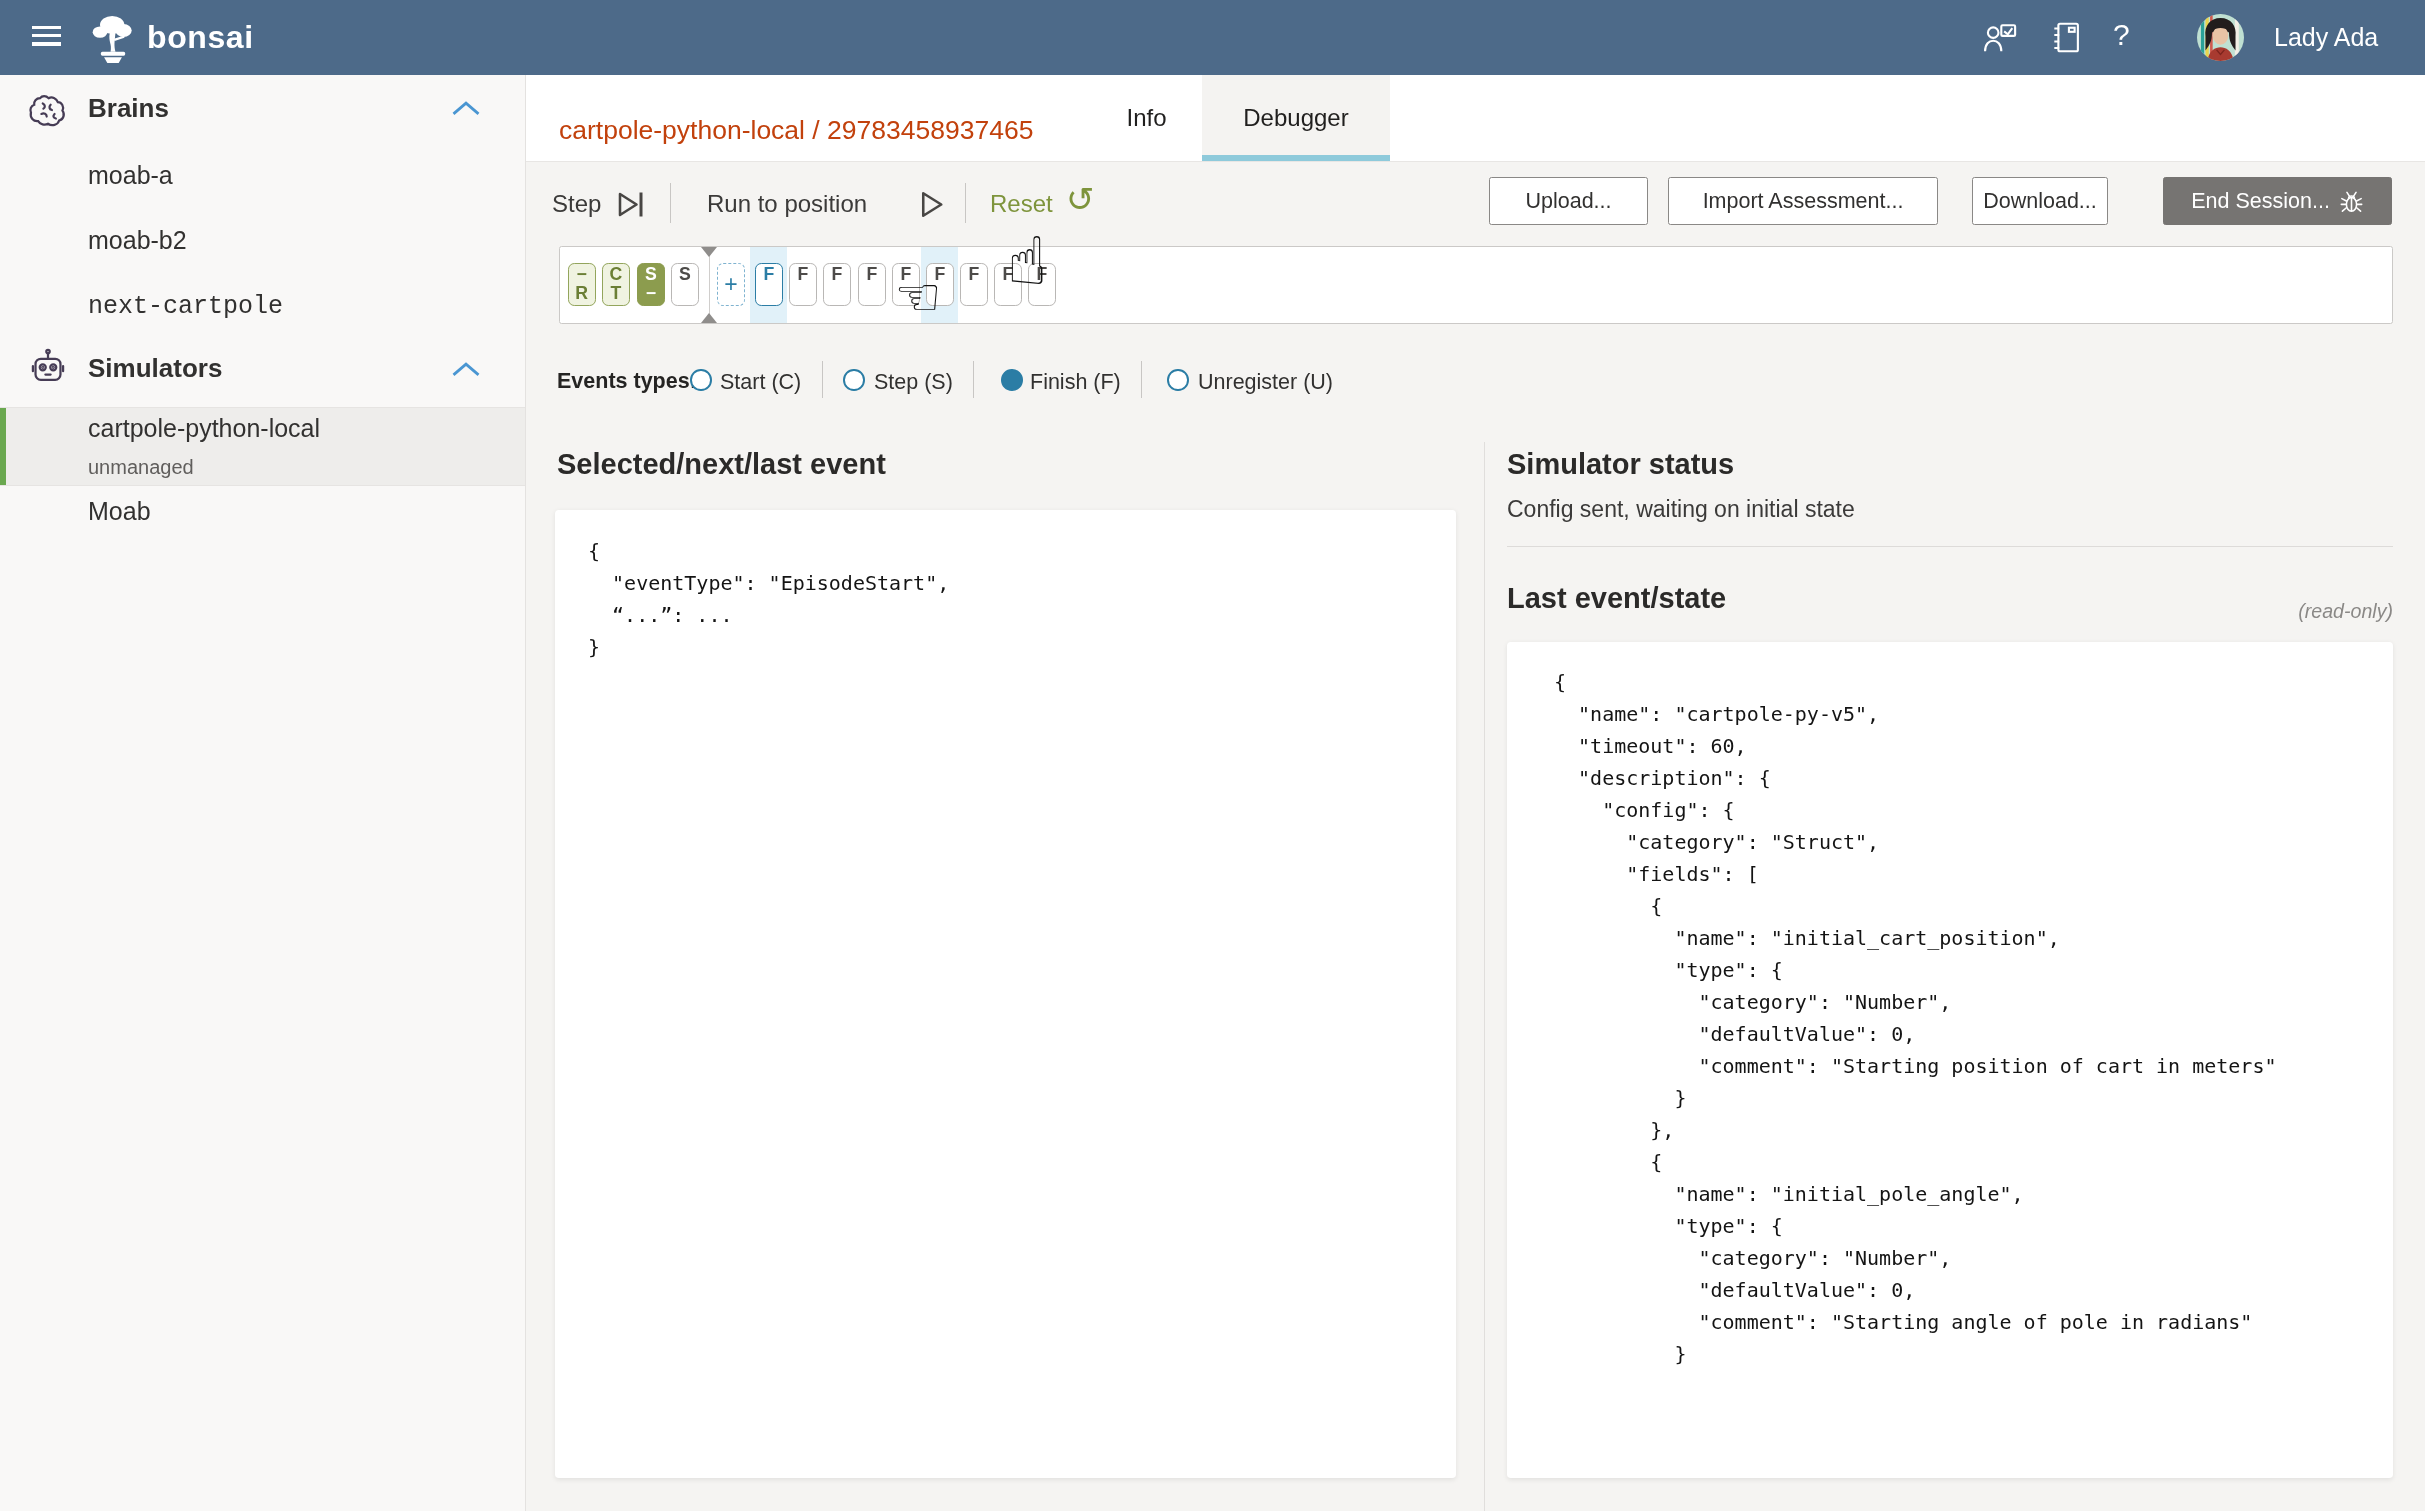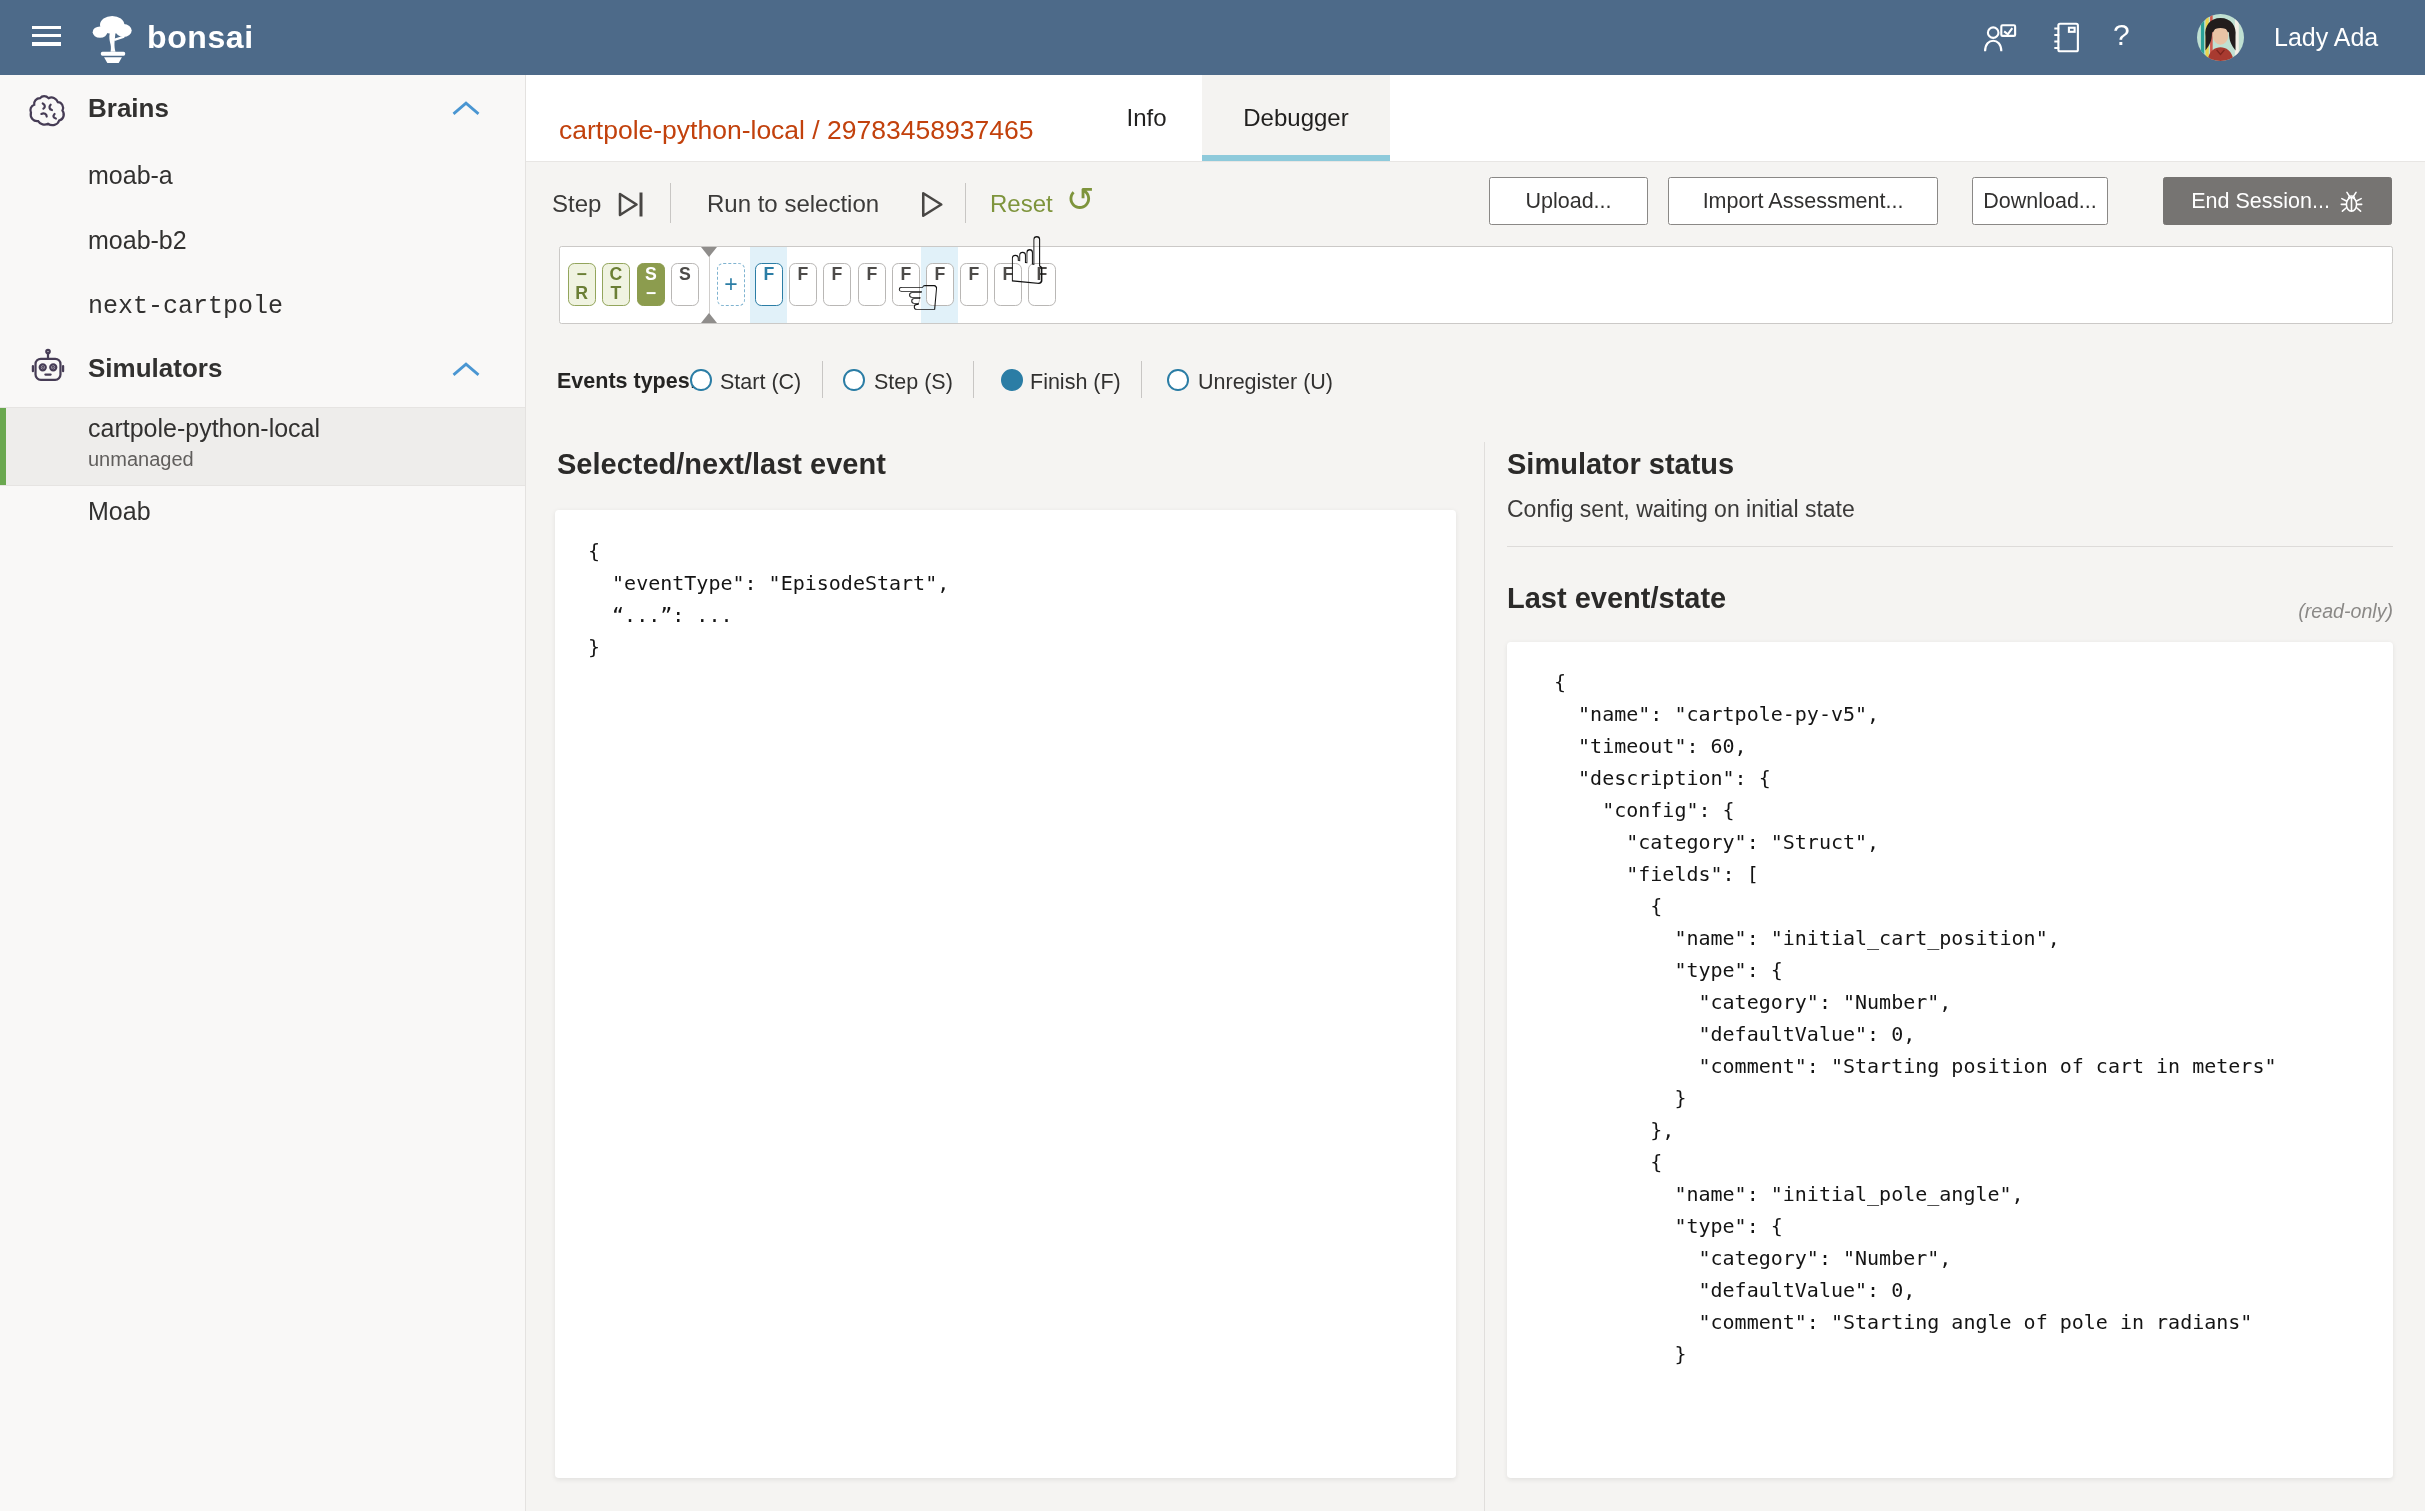--- a/index.html
+++ b/index.html
@@ -167,21 +167,21 @@
   <div class="abs side-header-label" style="left:88px;top:278px;">Simulators</div>
   <div class="abs" style="left:451px;top:286px;">
     <svg width="30" height="16.4" viewBox="0 0 48 26" fill="none" stroke="#4a96d2" stroke-width="4.5">
         <polyline points="4,22 24,5 44,22"></polyline>
       </svg>
   </div>
 
   <div class="abs side-selected" style="left:0;top:332px;width:525px;height:77px;">
     <div class="abs green-bar" style="left:0;top:0;width:6.3px;height:77px;"></div>
     <div class="abs side-item" style="left:88px;top:6.3px;">cartpole-python-local</div>
-    <div class="abs side-sub" style="left:88px;top:40px;">unmanaged</div>
+    <div class="abs side-sub" style="left:88px;top:48px;">unmanaged</div>
   </div>
   <div class="abs side-item" style="left:88px;top:422px;">Moab</div>
 </div>
 
 <div class="abs titlebar">
   <div class="abs page-title" style="left:33px;top:28px;">cartpole-python-local / 29783458937465</div>
   <div class="abs tab" style="left:567px;top:0;width:107px;height:86px;line-height:86px;">Info</div>
   <div class="abs tab tab-active" style="left:676px;top:0;width:188px;height:86px;line-height:86px;">
     <span>Debugger</span>
     <div class="abs tab-underline" style="left:0;bottom:0;width:188px;height:5.7px;"></div>
@@ -189,21 +189,21 @@
 </div>
 
 <div class="abs tool-label" style="left:552px;top:190px;">Step</div>
 <div class="abs" style="left:614px;top:188px;">
   <svg width="33" height="33" viewBox="0 0 44 44" fill="none" stroke="#484644" stroke-width="3.4" stroke-linejoin="round">
     <path d="M8 8 L30 22 L8 36 Z"></path>
       <line x1="36" y1="6" x2="36" y2="38" stroke-width="4"></line>
   </svg>
 </div>
 <div class="abs vsep" style="left:670px;top:183px;height:40px;"></div>
-<div class="abs tool-label" style="left:707px;top:190px;">Run to selection</div>
+<div class="abs tool-label" style="left:707px;top:190px;">Run to position</div>
 <div class="abs" style="left:915px;top:188px;">
   <svg width="33" height="33" viewBox="0 0 44 44" fill="none" stroke="#484644" stroke-width="3.4" stroke-linejoin="round">
     <path d="M11 7 L35 22 L11 37 Z"></path>
   </svg>
 </div>
 <div class="abs vsep" style="left:965px;top:183px;height:40px;"></div>
 <div class="abs tool-label green" style="left:990px;top:190px;">Reset</div>
 <div class="abs reset-glyph" style="left:1066px;top:182px;">↺</div>
 
 <div class="abs btn" style="left:1489px;top:177px;width:159px;height:48px;">Upload...</div>

